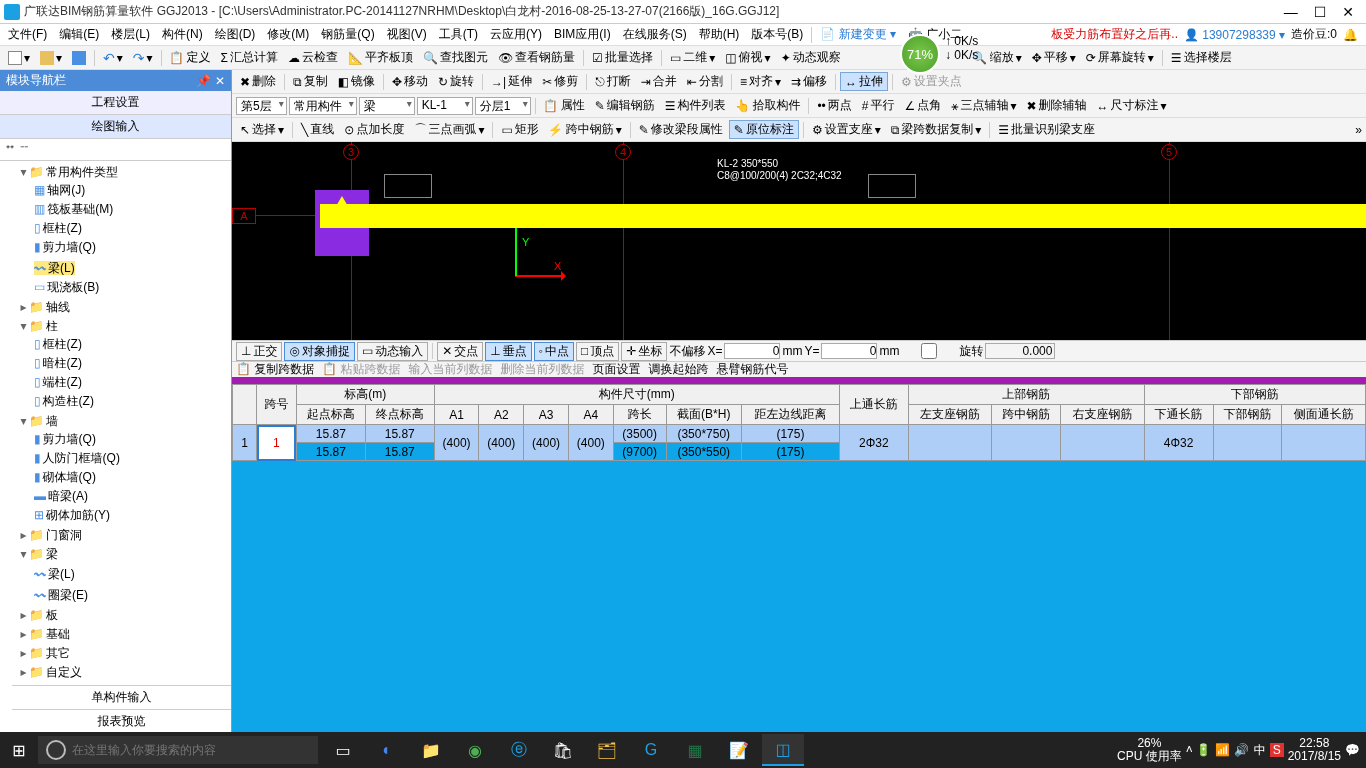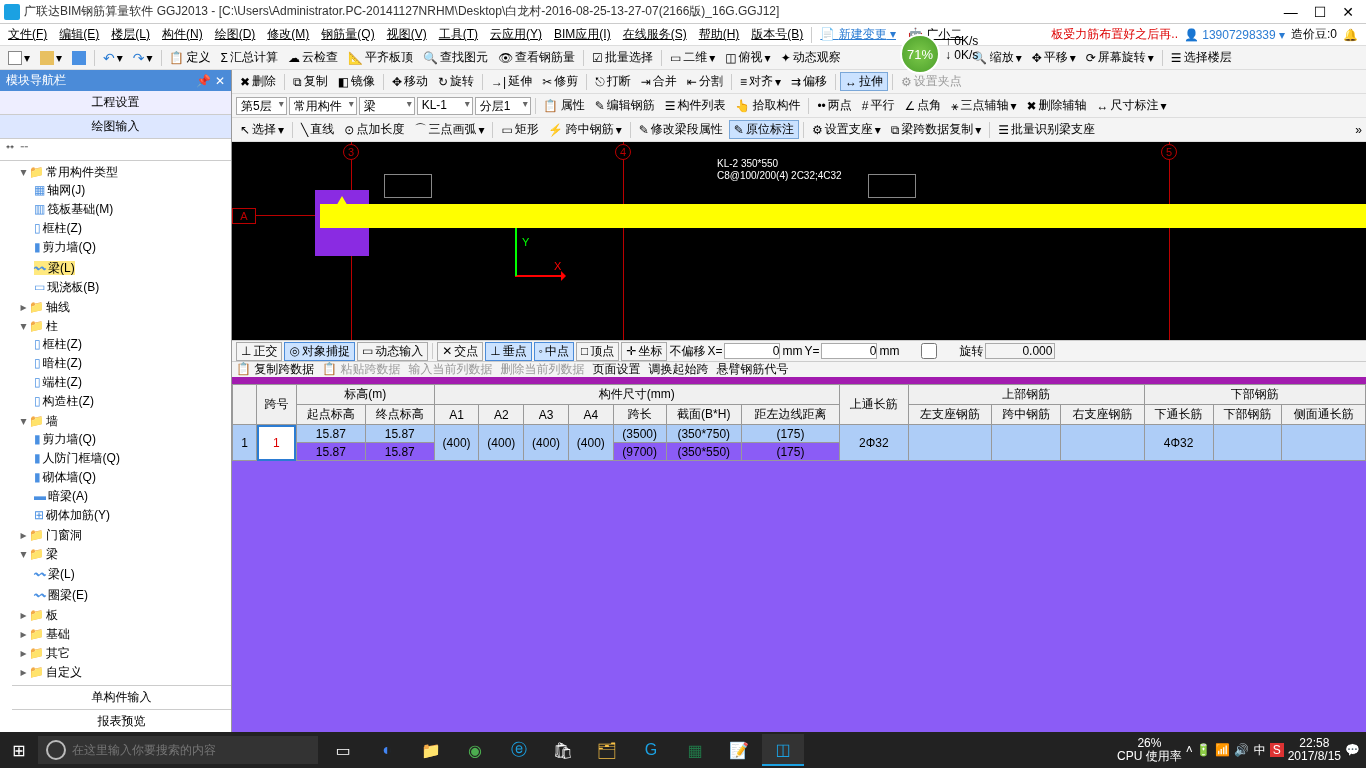--- a/index.html
+++ b/index.html
@@ -3,21 +3,21 @@
 <meta charset="utf-8">
 <style>
 * { box-sizing: border-box; margin: 0; padding: 0; font-family: "Microsoft YaHei", SimSun, sans-serif; font-size: 12px; }
 body { width: 1366px; height: 768px; background: #f0f0f0; overflow: hidden; position: relative; }
 .titlebar { height: 24px; background: #fff; display: flex; align-items: center; padding: 0 4px; border-bottom: 1px solid #ccc; }
 .titlebar .icon { width: 16px; height: 16px; background: #1ba1e2; border-radius: 2px; margin-right: 4px; }
 .titlebar .title { flex: 1; color: #333; font-size: 12px; white-space: nowrap; }
 .winbtns { display: flex; gap: 16px; margin-right: 8px; }
 .winbtns span { cursor: pointer; font-size: 14px; }
 .menubar { height: 22px; background: #fff; display: flex; align-items: center; padding: 0 2px; border-bottom: 1px solid #ddd; }
-.menubar .item { padding: 2px 6px; cursor: pointer; white-space: nowrap; text-decoration: underline; }
+.menubar .item { padding: 2px 6px; cursor: pointer; white-space: nowrap; }
 .menubar .right { margin-left: auto; display: flex; align-items: center; gap: 6px; padding-right: 6px; }
 .newchange { color: #2b7cd3; }
 .redtext { color: #d00; }
 .phone { color: #2b7cd3; }
 .toolbar1 { height: 24px; background: #f4f4f4; display: flex; align-items: center; padding: 0 4px; gap: 2px; border-bottom: 1px solid #ddd; position: relative; }
 .tbtn { display: inline-flex; align-items: center; gap: 2px; padding: 1px 4px; cursor: pointer; white-space: nowrap; }
 .tbtn .ic { width: 14px; height: 14px; display: inline-block; }
 .sep { width: 1px; height: 16px; background: #ccc; margin: 0 2px; }
 .ic-new { background: #fff; border: 1px solid #888; }
 .ic-open { background: #e8c060; }
@@ -64,21 +64,21 @@
 .canvas .yellow-bar { position: absolute; left: 88px; right: 0; top: 62px; height: 24px; background: #ff0; z-index: 1; }
 .canvas .box { position: absolute; width: 48px; height: 24px; border: 1px solid #888; }
 .snapbar { height: 22px; background: #f4f4f4; display: flex; align-items: center; padding: 0 4px; gap: 2px; border-top: 1px solid #ccc; border-bottom: 1px solid #ccc; white-space: nowrap; }
 .snapbar .chip { border: 1px solid #aaa; padding: 0 4px; display: inline-flex; align-items: center; gap: 2px; cursor: pointer; }
 .snapbar .chip.on { background: #cbe2ff; border-color: #4b8bd8; }
 .snapbar input { width: 56px; height: 16px; text-align: right; border: 1px solid #aaa; }
 .snapbar .spin { width: 70px; height: 16px; border: 1px solid #aaa; text-align: right; padding-right: 2px; }
 .databar { height: 22px; background: #f4f4f4; display: flex; align-items: center; padding: 0 4px; gap: 8px; border-bottom: 7px solid #a21caf; }
 .databar span { cursor: pointer; }
 .databar .grey { color: #999; }
-.table-wrap { flex: 1; overflow: auto; background: #8b5cf6; }
+.table-wrap { flex: 1; overflow: auto; background: #0ea5e9; }
 table { border-collapse: collapse; width: 100%; font-size: 12px; }
 th, td { border: 1px solid #999; padding: 1px 4px; text-align: center; height: 18px; white-space: nowrap; }
 th { background: #f0f0f0; font-weight: normal; }
 td.rownum { background: #f7e7b5; width: 24px; }
 td.kh { background: #f7e7b5; color: #d00; }
 tr.sel td { background: #aecdf7; }
 td.focus { background: #fff !important; outline: 2px solid #2b7cd3; outline-offset: -2px; }
 .statusbar { height: 20px; background: #eee; display: flex; align-items: center; padding: 0 6px; gap: 20px; border-top: 1px solid #ccc; font-size: 12px; }
 .statusbar .hint { color: #444; }
 .taskbar { position: absolute; bottom: 0; left: 0; right: 0; height: 36px; background: #222; display: flex; align-items: center; color: #fff; }

